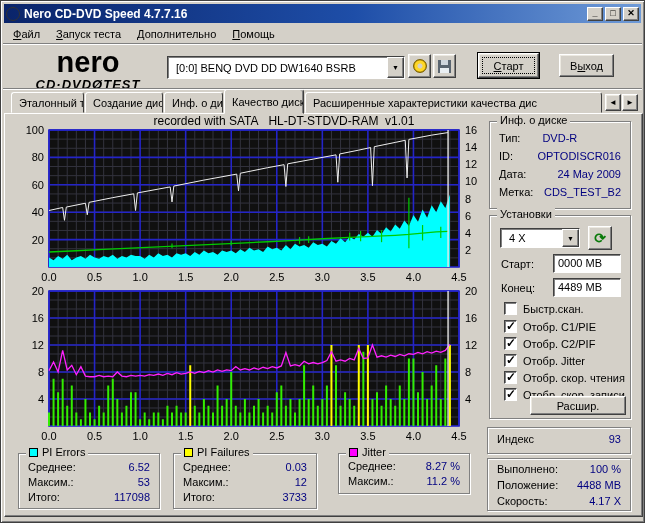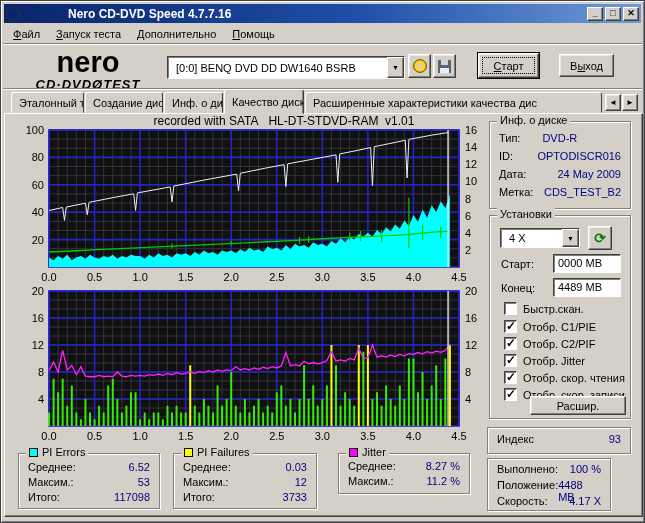--- a/index.html
+++ b/index.html
@@ -5,21 +5,21 @@
   html,body{margin:0;padding:0;background:#808080;}
   *{box-sizing:border-box;}
   #win{position:relative;width:645px;height:523px;background:#d4d0c8;
        font-family:"Liberation Sans",sans-serif;font-size:11px;color:#000;
        border:1px solid #404040;box-shadow:inset 1px 1px 0 #fff,inset -1px -1px 0 #808080;
        overflow:hidden;}
   .abs{position:absolute;}
   
   .titlebar{position:absolute;left:3px;top:3px;right:3px;height:19px;
             background:linear-gradient(90deg,#0a246a 0%,#1e4ea8 55%,#6f9bd8 100%);
-            display:flex;align-items:center;padding:0 2px;gap:44px;}
+            display:flex;align-items:center;padding:0 2px;}
   .titlebar .ttl{color:#fff;font-weight:bold;font-size:12px;margin-left:4px;white-space:nowrap;}
   .appicon{width:14px;height:14px;border-radius:50%;
            background:radial-gradient(circle at 35% 35%,#fff 0 2px,#7ec m 0),radial-gradient(circle at 40% 40%,#ffe680 0 3px,#4488dd 60%,#c0a020 100%);
            border:1px solid #333;}
   .winbtns{margin-left:auto;display:flex;gap:2px;}
   .tbtn{width:16px;height:14px;background:#d4d0c8;border:1px solid;border-color:#fff #404040 #404040 #fff;
         box-shadow:inset -1px -1px 0 #808080;font-size:9px;font-weight:bold;line-height:11px;text-align:center;}
   
   .menubar{position:absolute;left:4px;top:23px;right:4px;height:19px;display:flex;align-items:center;}
   .menuitem{padding:2px 8px;}
@@ -459,21 +459,21 @@
     <div class="btn" style="left:40px;top:180px;width:96px;height:19px">Расшир.</div>
   </div>
 
   <div class="gb" style="left:486px;top:426px;width:144px;height:27px">
     <div class="row" style="top:5px">
         <span>Индекс</span>
         <span class="val">93</span>
       </div>
   </div>
 
-  <div class="gb" style="left:486px;top:457px;width:124px;height:53px">
+  <div class="gb" style="left:486px;top:457px;width:144px;height:53px">
     <div class="row" style="top:4px">
         <span>Выполнено:</span>
         <span class="val">100 %</span>
       </div>
     <div class="row" style="top:20px">
         <span>Положение:</span>
         <span class="val">4488 MB</span>
       </div>
     <div class="row" style="top:36px">
         <span>Скорость:</span>

